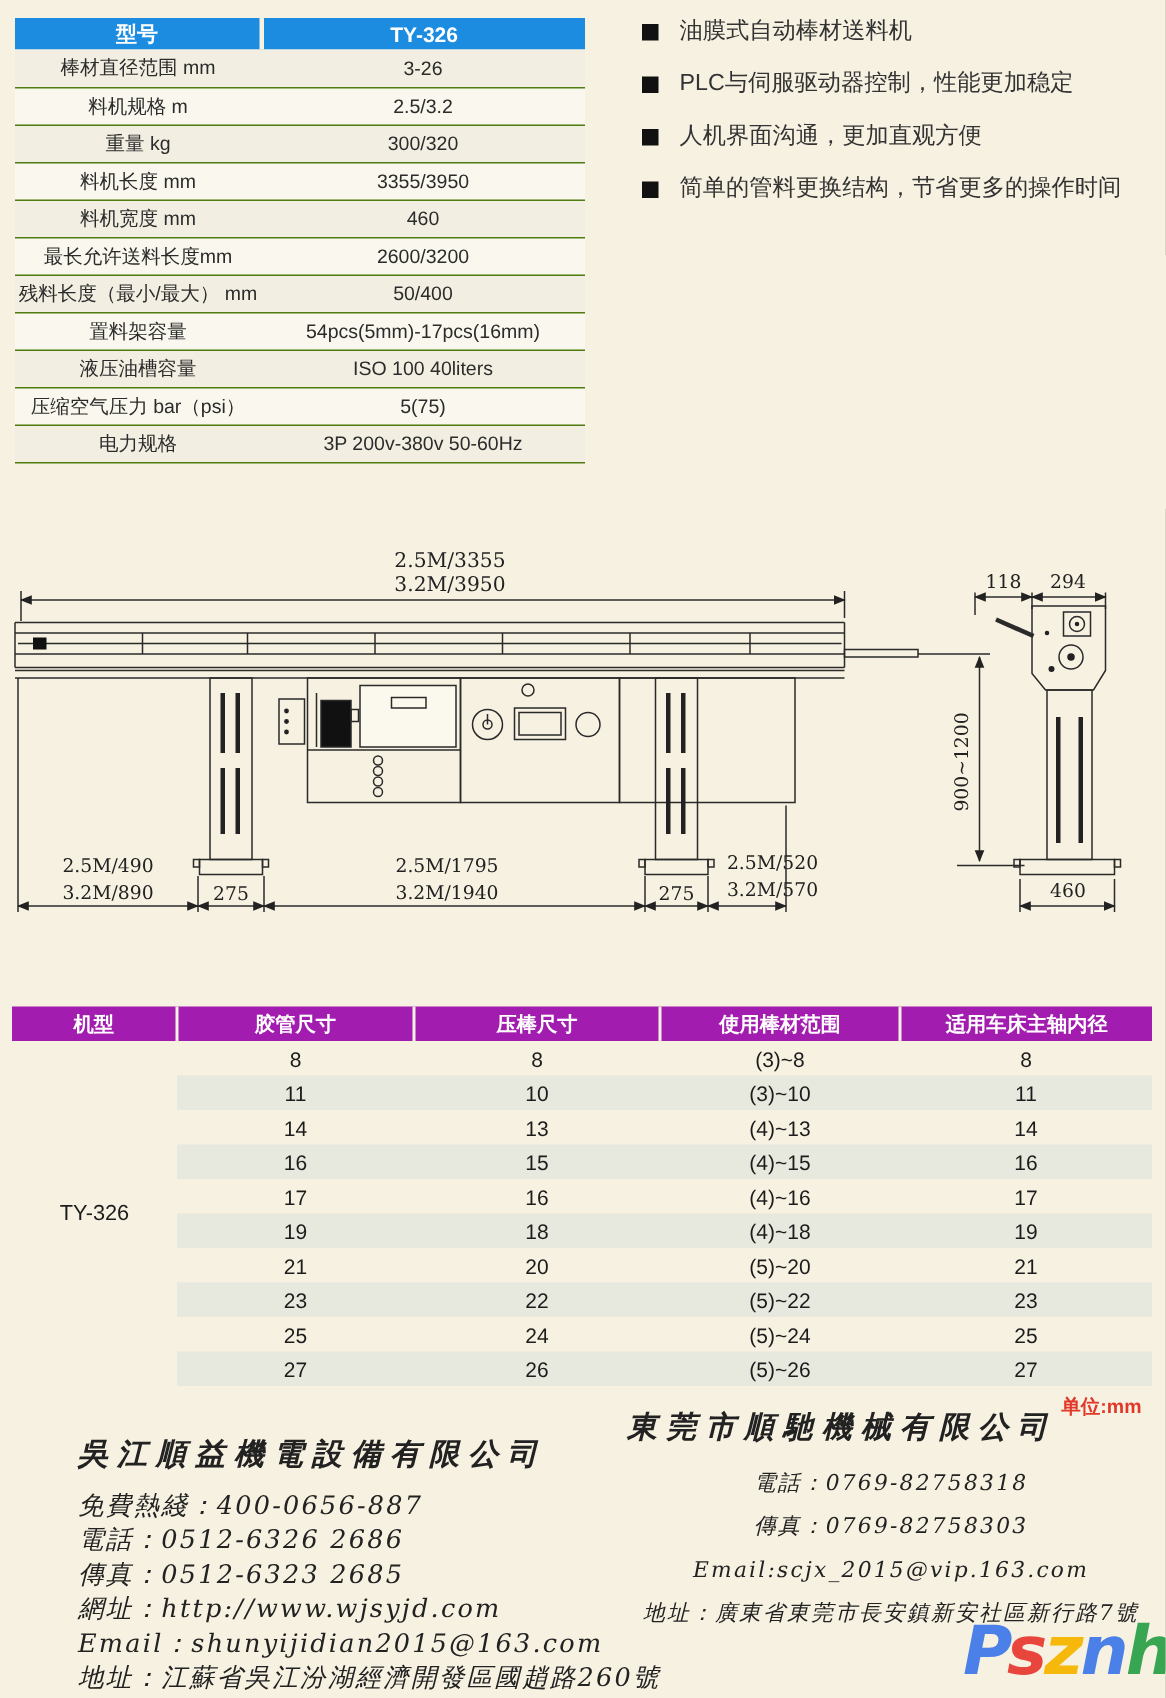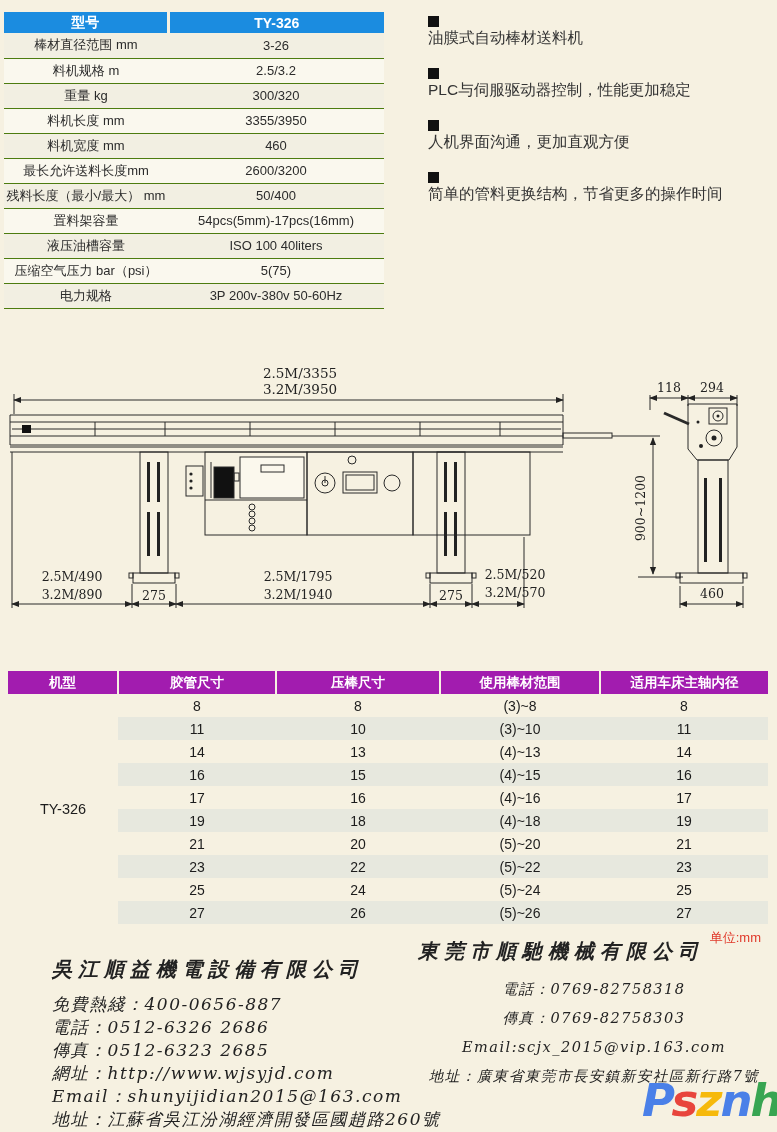--- a/index.html
+++ b/index.html
@@ -5,37 +5,37 @@
   * { margin:0; padding:0; box-sizing:border-box; }
   body { background:#888; }
   .page {
     position:relative; width:777px; height:1132px; margin:0 auto;
     background:#f6f1e1; overflow:hidden;
     font-family:"Liberation Sans", sans-serif; color:#2a2a2a;
   }
 
   
   .spec-table {
-    position:absolute; left:4px; top:12px; width:380px;
+    position:absolute; left:10px; top:12px; width:380px;
     border-collapse:collapse; table-layout:fixed;
   }
   .spec-table th {
     background:#1b8ce0; color:#fff; font-size:14px; font-weight:bold;
     height:21px; text-align:center;
   }
   .spec-table th.first { border-right:3px solid #f6f1e1; }
   .spec-table td {
     height:25px; font-size:13px; color:#2b2b2b; text-align:center;
     background:#faf8ee; border-bottom:1px solid #4d7c0f;
   }
   .spec-table tr:nth-child(even) td { background:#f2efe2; }
 
   
   .features { position:absolute; left:428px; top:10px; width:348px; list-style:none; }
-  .features li { display:flex; margin-bottom:13px; font-size:15.5px; color:#333; line-height:22px;flex-direction:column; }
+  .features li { display:flex; margin-bottom:13px; font-size:15.5px; color:#333; line-height:22px; }
   .features .bullet { flex:none; width:11px; height:11px; background:#111; margin:6px 14px 0 0; }
 
   
   .diagram { position:absolute; left:0; top:350px; }
   .diagram text { font-family:"DejaVu Serif", serif; font-size:12.5px; fill:#222; stroke:none; }
   .diagram text.big { font-size:13.5px; }
 
   
   .size-table {
     position:absolute; left:8px; top:671px; width:760px;
@@ -43,21 +43,21 @@
   }
   .size-table th {
     background:#a21caf; color:#fff; font-weight:bold; font-size:13.5px;
     height:23px; text-align:center; border-right:2px solid #f6f1e1;
   }
   .size-table th:last-child { border-right:none; }
   .size-table td { height:23px; text-align:center; font-size:14px; color:#1c1c1c; }
   .size-table tr.stripe td { background:#e7e8de; }
   .size-table td.model { background:transparent; font-size:14.5px; }
 
-  .unit-note { position:absolute; top:929px; right:16px; color:#e0392a; font-size:13px; font-weight:normal; }
+  .unit-note { position:absolute; top:929px; right:16px; color:#e0392a; font-size:13px; font-weight:bold; }
 
   
   .contacts-left, .contacts-right {
     position:absolute; font-family:"DejaVu Serif", serif; font-style:italic; color:#222;
   }
   .contacts-left  { left:52px;  top:956px; width:360px; }
   .contacts-right { left:418px; top:938px; width:352px; }
   .company-name { font-size:20px; font-weight:bold; letter-spacing:6px; margin-bottom:10px; white-space:nowrap; }
   .contacts-left  .contact-line { font-size:17px; line-height:23px; letter-spacing:1.5px; white-space:nowrap; }
   .contacts-right .contact-line { font-size:14.5px; line-height:29px; letter-spacing:1.5px; white-space:nowrap;text-align:center; }

